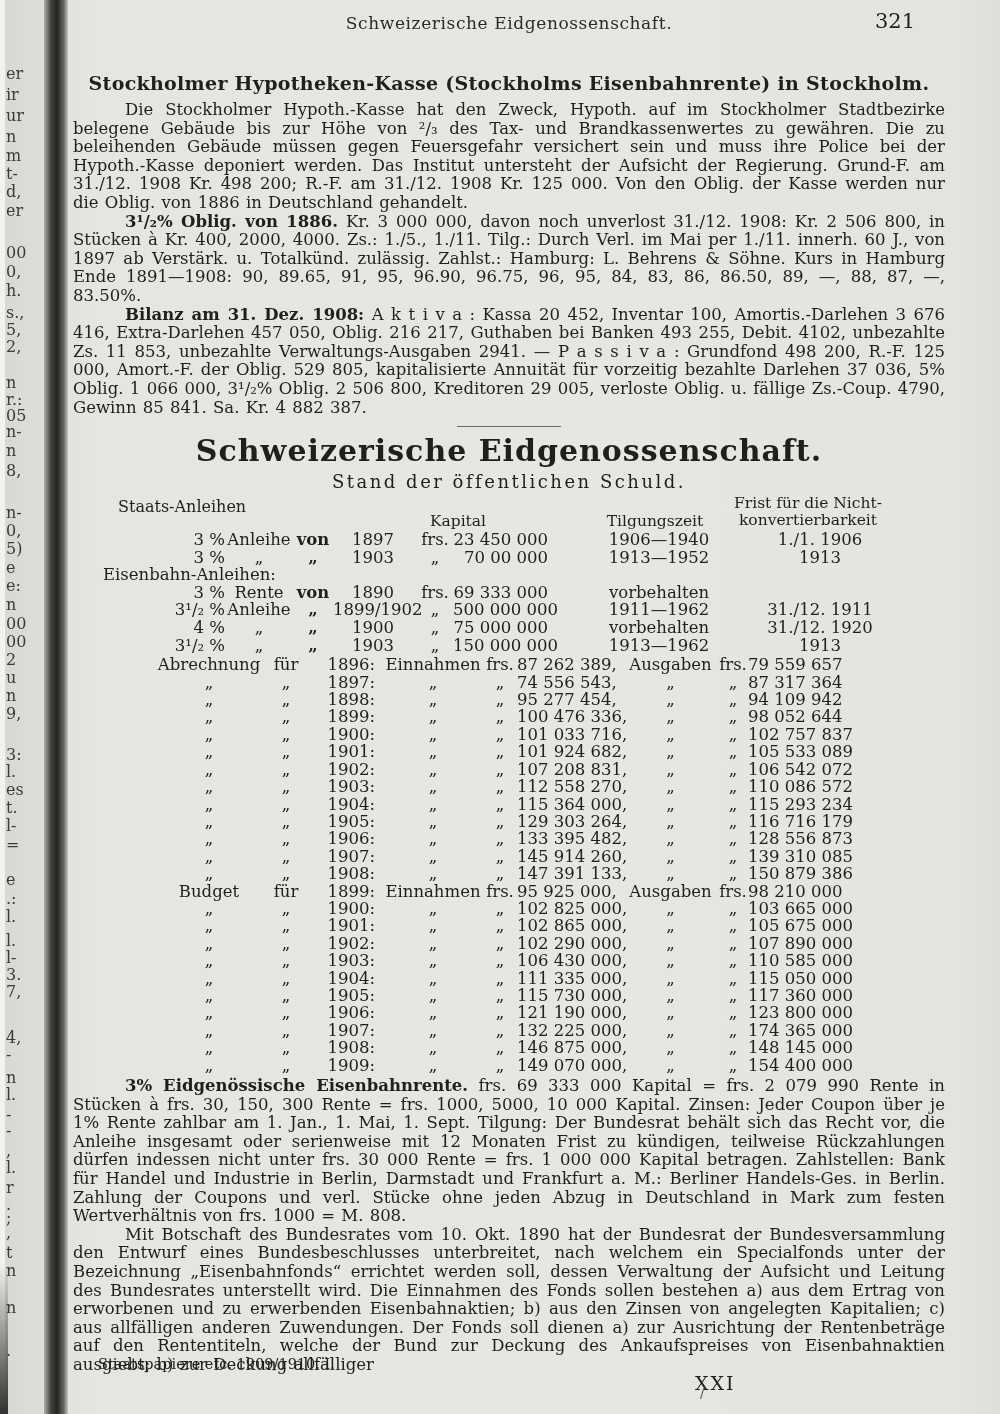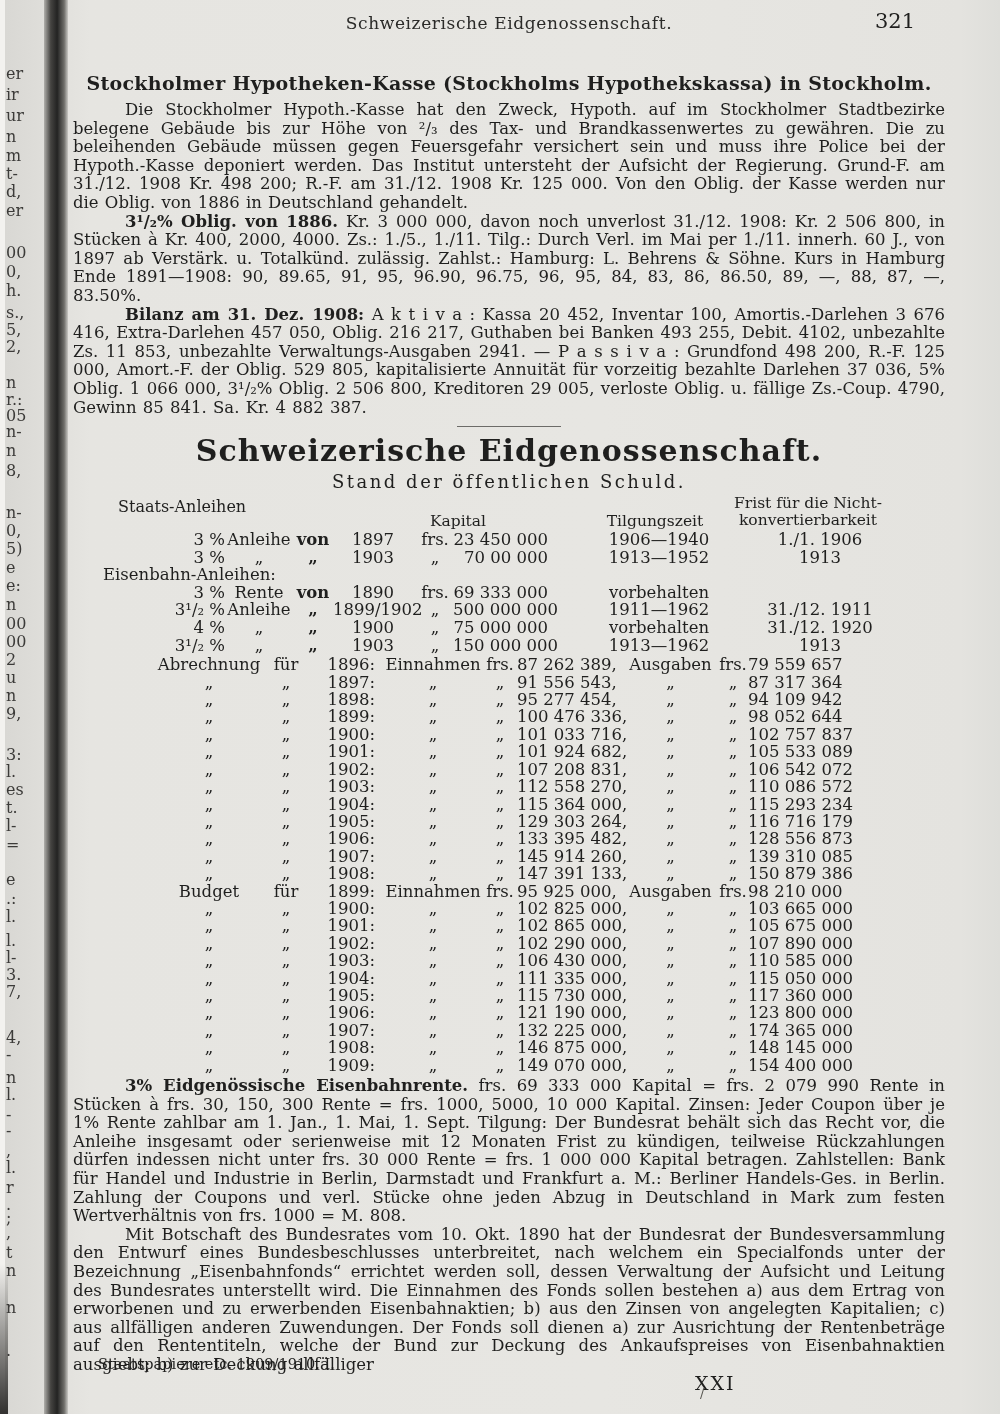--- a/index.html
+++ b/index.html
@@ -188,21 +188,21 @@
     <span class="frag" style="top: 1343px;">.</span>
   </div>
 
 <div class="content">
 
   <div class="running-head">
     <span class="rh-title">Schweizerische Eidgenossenschaft.</span>
     <span class="rh-page">321</span>
   </div>
 
-  <h2 class="stock-head">Stockholmer Hypotheken-Kasse (Stockholms Hypothekskassa) in Stockholm.</h2>
+  <h2 class="stock-head">Stockholmer Hypotheken-Kasse (Stockholms Eisenbahnrente) in Stockholm.</h2>
 
   <p class="body ind">Die Stockholmer Hypoth.-Kasse hat den Zweck, Hypoth. auf im Stockholmer Stadtbezirke belegene Gebäude bis zur Höhe von ²/₃ des Tax- und Brandkassenwertes zu gewähren. Die zu beleihenden Gebäude müssen gegen Feuersgefahr versichert sein und muss ihre Police bei der Hypoth.-Kasse deponiert werden. Das Institut untersteht der Aufsicht der Regierung. Grund-F. am 31./12. 1908 Kr. 498 200; R.-F. am 31./12. 1908 Kr. 125 000. Von den Oblig. der Kasse werden nur die Oblig. von 1886 in Deutschland gehandelt.</p>
 
   <p class="body ind"><b>3¹/₂% Oblig. von 1886.</b> <span>Kr. 3 000 000, davon noch unverlost 31./12. 1908: Kr. 2 506 800, in Stücken à Kr. 400, 2000, 4000. Zs.: 1./5., 1./11. Tilg.: Durch Verl. im Mai per 1./11. innerh. 60 J., von 1897 ab Verstärk. u. Totalkünd. zulässig. Zahlst.: Hamburg: L. Behrens &amp; Söhne. Kurs in Hamburg Ende 1891—1908: 90, 89.65, 91, 95, 96.90, 96.75, 96, 95, 84, 83, 86, 86.50, 89, —, 88, 87, —, 83.50%.</span></p>
 
   <p class="body ind"><b>Bilanz am 31. Dez. 1908:</b> <span>A k t i v a :  Kassa 20 452, Inventar 100, Amortis.-Darlehen 3 676 416, Extra-Darlehen 457 050, Oblig. 216 217, Guthaben bei Banken 493 255, Debit. 4102, unbezahlte Zs. 11 853, unbezahlte Verwaltungs-Ausgaben 2941. — P a s s i v a :  Grundfond 498 200, R.-F. 125 000, Amort.-F. der Oblig. 529 805, kapitalisierte Annuität für vorzeitig bezahlte Darlehen 37 036, 5% Oblig. 1 066 000, 3¹/₂% Oblig. 2 506 800, Kreditoren 29 005, verloste Oblig. u. fällige Zs.-Coup. 4790, Gewinn 85 841.  Sa. Kr. 4 882 387.</span></p>
 
   <div class="rule"></div>
 
   <h1 class="swiss-title">Schweizerische Eidgenossenschaft.</h1>
@@ -305,21 +305,21 @@
         <span class="c8">frs.</span>
         <span class="c9">79 559 657</span>
       </div>
 
       <div class="led">
         <span class="c1">„</span>
         <span class="c2">„</span>
         <span class="c3">1897:</span>
         <span class="c4">„</span>
         <span class="c5">„</span>
-        <span class="c6">91 556 543,</span>
+        <span class="c6">74 556 543,</span>
         <span class="c7">„</span>
         <span class="c8">„</span>
         <span class="c9">87 317 364</span>
       </div>
 
       <div class="led">
         <span class="c1">„</span>
         <span class="c2">„</span>
         <span class="c3">1898:</span>
         <span class="c4">„</span>

